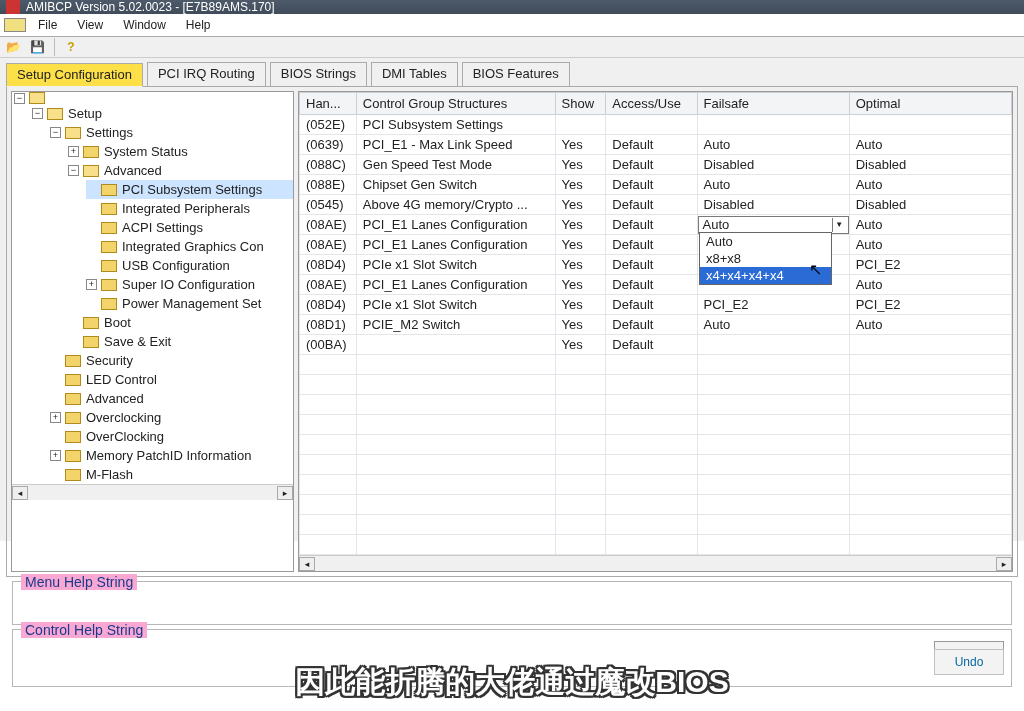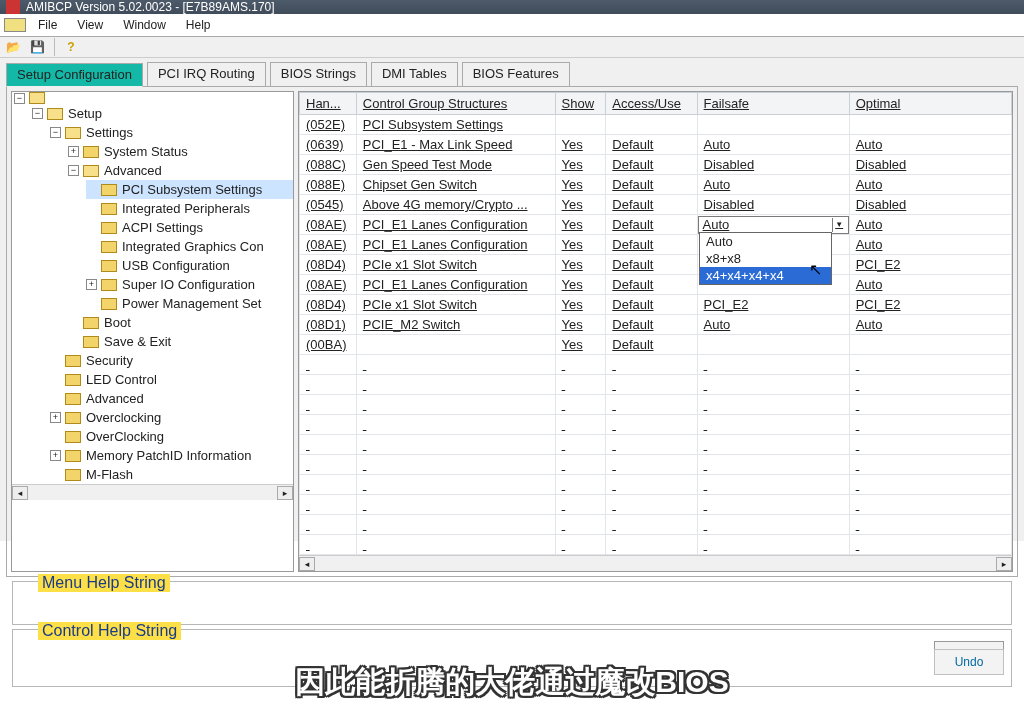--- a/index.html
+++ b/index.html
@@ -9,48 +9,48 @@
   .titlebar-icon { width: 14px; height: 14px; background: #c33; margin-right: 6px; display: inline-block; }
   .menubar-wrap { background:#fff; border-bottom:1px solid #aaa;}
   .menubar { height: 22px; display: flex; align-items: center; padding-left: 28px; }
   .menulogo { position:absolute; margin-left:-24px; width:18px; height:14px; background:#f0e080; border:1px solid #888;}
   .menubar span { padding: 2px 10px; cursor: default; }
   .toolbar { height: 24px; display: flex; align-items: center; padding-left: 4px; gap:4px; background:#f0f0f0; border-bottom:1px solid #ccc;}
   .tool-btn { width:20px; height:20px; display:flex; align-items:center; justify-content:center; border:1px solid transparent; }
   .content { flex:1; display:flex; flex-direction:column; padding:4px 6px 6px 6px; }
   .maintabs { display:flex; gap:4px; margin-bottom:0px; }
   .tabbtn { padding:3px 10px 4px 10px; border:1px solid #aaa; border-bottom:none; background:#f0f0f0; cursor:default; font-size:13px;}
-  .tabbtn.active { background:#14b8a6; position:relative; top:1px; z-index:2; border-bottom:1px solid #f0f0f0;}
+  .tabbtn.active { background:#fde047; position:relative; top:1px; z-index:2; border-bottom:1px solid #f0f0f0;}
   .mainpanel { flex:1; border:1px solid #aaa; display:flex; padding:4px 4px; gap:4px; min-height:0;}
   .treewrap { width:283px; border:1px solid #999; background:#fff; overflow:auto; font-size:13px; }
   .tree ul { list-style:none; margin:0; padding-left:18px; }
   .tree > ul { padding-left:2px;}
   .tree li { white-space:nowrap; line-height:19px; }
   .node { display:flex; align-items:center; gap:2px; }
   .exp { width:11px; height:11px; border:1px solid #888; display:inline-flex; align-items:center; justify-content:center; font-size:9px; line-height:1; margin-right:2px; background:#fff;}
   .noexp { width:11px; height:11px; display:inline-block; margin-right:2px;}
   .fld { width:16px; height:12px; background:#f3d46b; border:1px solid #b08b1a; display:inline-block; margin-right:3px;}
   .fld.open { background:#f8e08a; }
   .sel { background:#cce4ff; }
   .hscroll { height:16px; border-top:1px solid #ccc; display:flex; align-items:center; justify-content:space-between; background:#f0f0f0;}
   .hscroll .ar { width:16px; height:14px; border:1px solid #aaa; display:flex; align-items:center; justify-content:center; font-size:9px; background:#eee;}
   .gridwrap { flex:1; display:flex; flex-direction:column; border:1px solid #999; background:#fff; min-width:0; position:relative;}
-  .grid { flex:1; overflow:hidden;text-decoration:underline; }
+  .grid { flex:1; overflow:hidden; }
   table { border-collapse:collapse; width:100%; table-layout:fixed; }
   th { background:#f2f4f6; border:1px solid #c9cfd6; padding:3px 6px; text-align:left; font-weight:normal; font-size:13px;}
   td { border:1px solid #e2e5e9; padding:2px 6px; font-size:13px; height:18px; white-space:nowrap; overflow:hidden; text-overflow:ellipsis;}
   .combo { border:1px solid #7a7a7a; height:18px; display:flex; align-items:center; justify-content:space-between; padding:0 2px 0 4px; background:#fff;}
   .combo .ar { width:14px; height:14px; border-left:1px solid #7a7a7a; display:flex; align-items:center; justify-content:center; font-size:8px;}
   .dropdown { position:absolute; background:#fff; border:1px solid #666; width:133px; z-index:10; font-size:13px;}
   .dropdown .opt { padding:1px 6px; }
   .dropdown .opt.hl { background:#2a6bd6; color:#fff;}
   .cursor { position:absolute; z-index:20; font-size:16px; color:#000; pointer-events:none;}
   .group { border:1px solid #b7b7b7; margin:4px 6px 0 6px; padding:8px 8px 8px 8px; position:relative; height:44px;}
   .group.small { height:58px;}
-  .group-label { position:absolute; top:-8px; left:25px; background:#fde047; padding:0 4px; font-size:16px; color:#1a3a8a;}
+  .group-label { position:absolute; top:-8px; left:8px; background:#f9a8d4; padding:0 4px; font-size:14px; color:#1a3a8a;}
   .rightbtns { position:absolute; right:14px; display:flex; flex-direction:column; gap:6px;}
   .wbtn { width:70px; height:26px; border:1px solid #999; background:#f3f3f3; display:flex; align-items:center; justify-content:center;}
   .wbtn.disabled { color:#0369a1; border-color:#c0c0c0;}
   .subtitle { position:fixed; left:0; right:0; bottom:8px; text-align:center; font-size:30px; font-weight:bold; color:#fff; text-shadow: -2px 0 #333, 2px 0 #333, 0 -2px #333, 0 2px #333, -2px -2px #333, 2px 2px #333, -2px 2px #333, 2px -2px #333; pointer-events:none;}
   col.c1{width:56px;} col.c2{width:196px;} col.c3{width:50px;} col.c4{width:90px;} col.c5{width:150px;} col.c6{width:160px;}
 </style>
 </head>
 <body>
 
 <div class="window">

